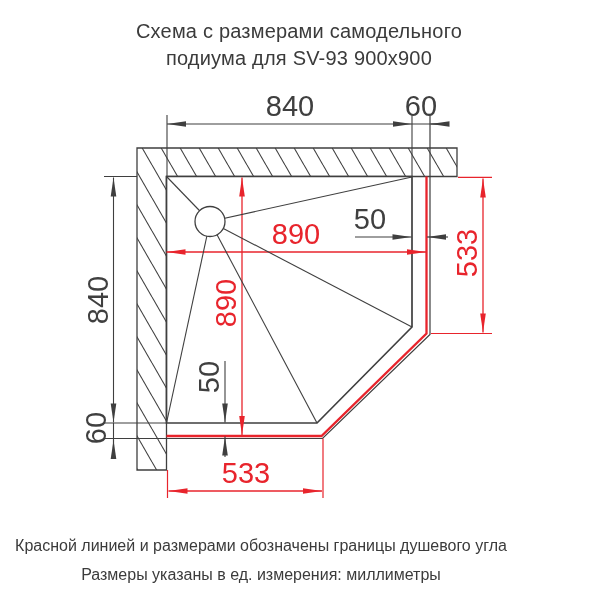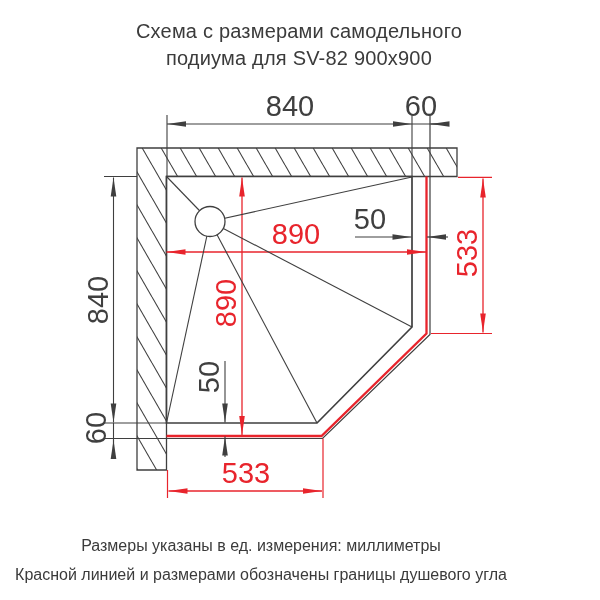--- a/index.html
+++ b/index.html
@@ -13,21 +13,21 @@
   .dimtxt{font-family:"Liberation Sans", sans-serif;font-size:29px;fill:#3f3f3f;}
   .dimtxt.red{fill:#e8242c;}
 </style>
 </head>
 <body>
 
 <div class="canvas">
 
   <div class="title">
     <div>Схема с размерами самодельного</div>
-    <div>подиума для SV-82 900x900</div>
+    <div>подиума для SV-93 900x900</div>
   </div>
 
   <svg width="600" height="600" viewBox="0 0 600 600">
     <defs>
       <pattern id="hatch" width="19" height="33" patternUnits="userSpaceOnUse">
         <line x1="0" y1="0" x2="19" y2="33" stroke="#3f3f3f" stroke-width="1.1"></line>
         <line x1="-19" y1="0" x2="0" y2="33" stroke="#3f3f3f" stroke-width="1.1"></line>
         <line x1="19" y1="0" x2="38" y2="33" stroke="#3f3f3f" stroke-width="1.1"></line>
       </pattern>
       <marker id="arrK" markerWidth="21" markerHeight="8" refX="20" refY="4" orient="auto-start-reverse" markerUnits="userSpaceOnUse">
@@ -110,17 +110,17 @@
       <line x1="210" y1="221.5" x2="412" y2="177"></line>
       <line x1="210" y1="221.5" x2="412" y2="327"></line>
       <line x1="210" y1="221.5" x2="317" y2="423"></line>
       <line x1="210" y1="221.5" x2="166.5" y2="423"></line>
     </g>
 
     <circle cx="210" cy="221.5" r="15" fill="#ffffff" stroke="#3f3f3f" stroke-width="1.3"></circle>
   </svg>
 
   <div class="footer">
+    <div>Красной линией и размерами обозначены границы душевого угла</div>
     <div>Размеры указаны в ед. измерения: миллиметры</div>
-    <div>Красной линией и размерами обозначены границы душевого угла</div>
   </div>
 
 </div>
 
 </body></html>

